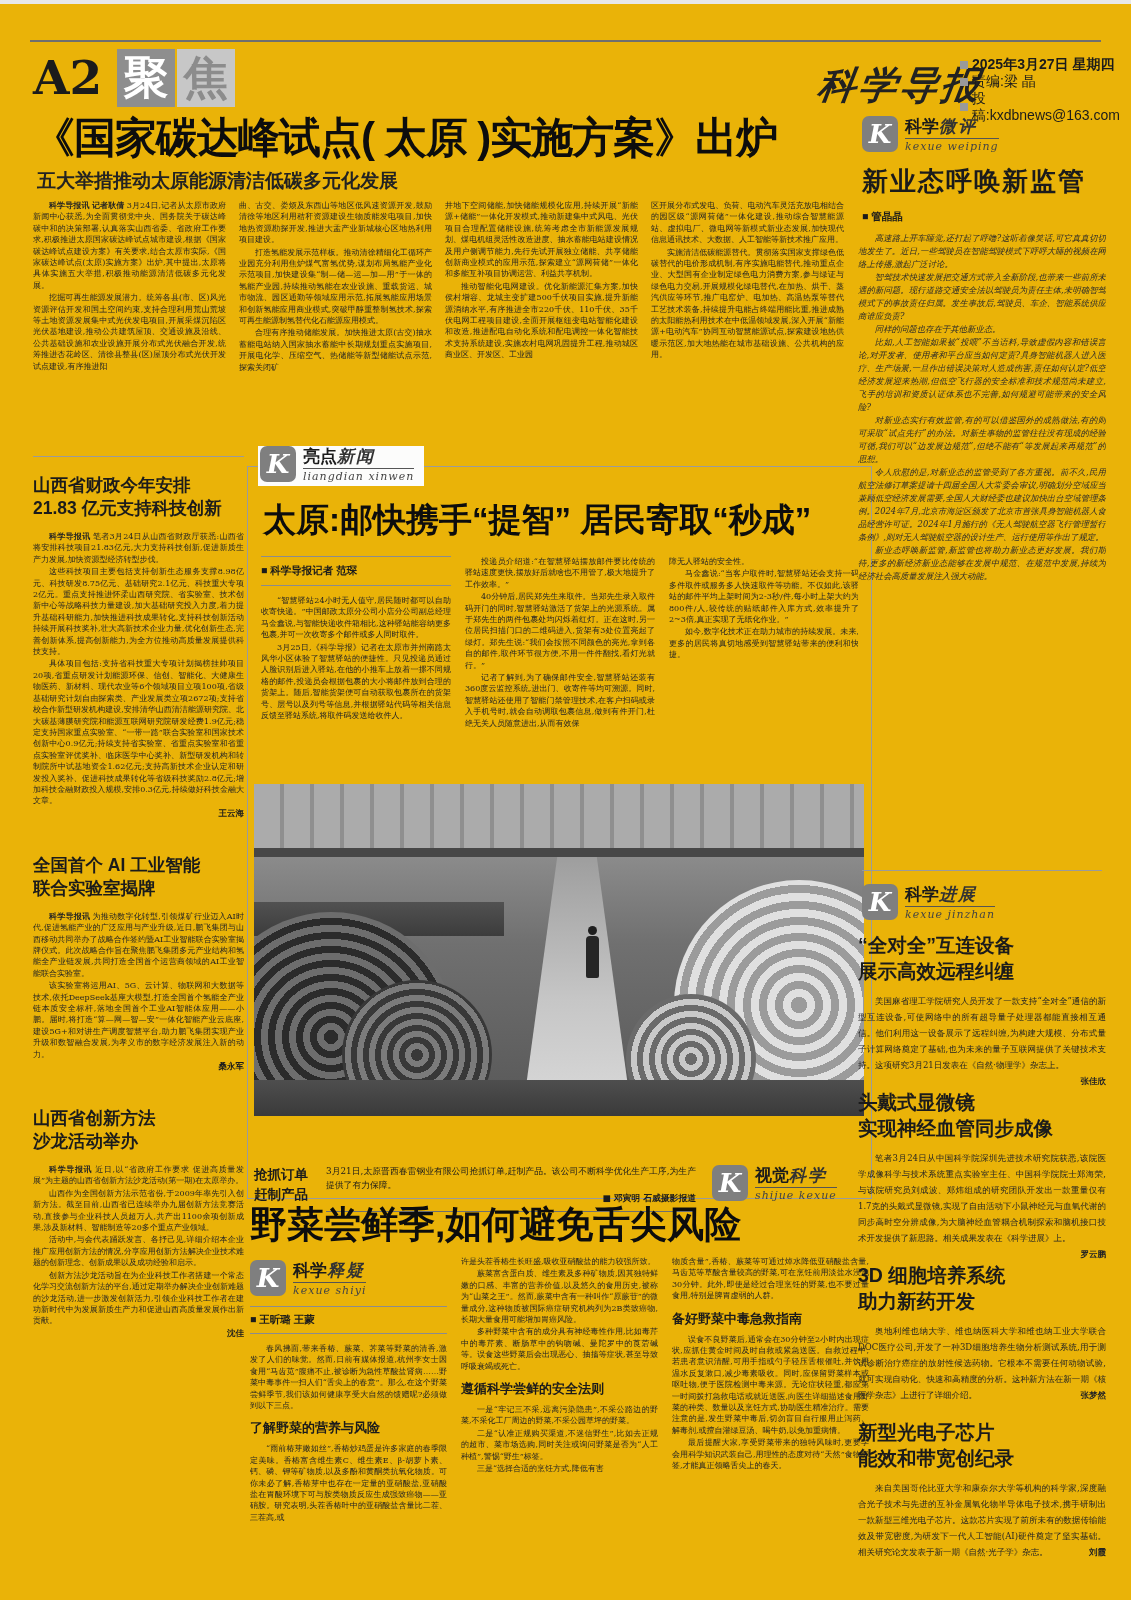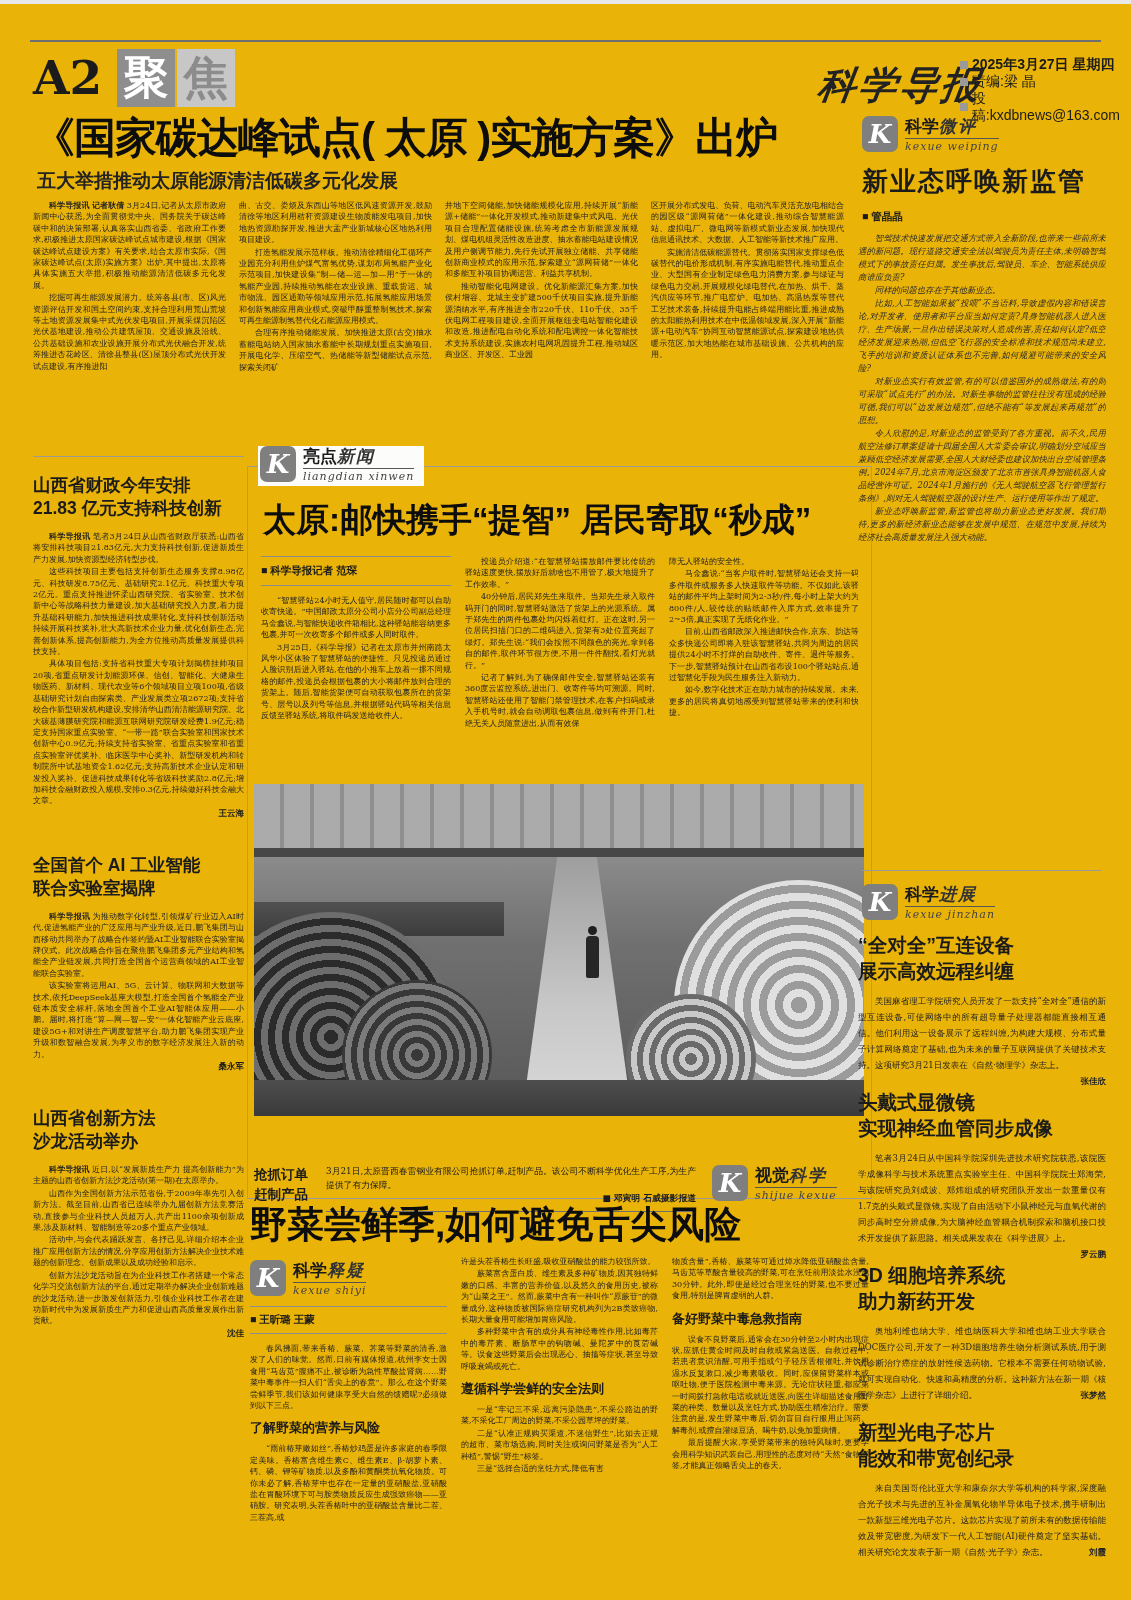--- a/index.html
+++ b/index.html
@@ -168,21 +168,21 @@
       <p class="authline">王云海</p>
     </div>
     <div class="la">
       <h3><span>全国首个 AI 工业智能</span><br><span>联合实验室揭牌</span></h3>
       <p class="t"><span class="lead">科学导报讯 </span><span>为推动数字化转型,引领煤矿行业迈入AI时代,促进氢能产业的广泛应用与产业升级,近日,鹏飞集团与山西移动共同举办了战略合作签约暨AI工业智能联合实验室揭牌仪式。此次战略合作旨在聚焦鹏飞集团多元产业结构和氢能全产业链发展,共同打造全国首个运营商领域的AI工业智能联合实验室。</span></p>
       <p class="t">该实验室将运用AI、5G、云计算、物联网和大数据等技术,依托DeepSeek基座大模型,打造全国首个氢能全产业链本质安全标杆,落地全国首个工业AI智能体应用——小鹏。届时,将打造“算—网—智—安”一体化智能产业云底座,建设5G+和对讲生产调度智慧平台,助力鹏飞集团实现产业升级和数智融合发展,为孝义市的数字经济发展注入新的动力。</p>
       <p class="authline">桑永军</p>
     </div>
     <div class="la">
       <h3><span>山西省创新方法</span><br><span>沙龙活动举办</span></h3>
-      <p class="t"><span class="lead">科学导报讯 </span><span>近日,以“发展新质生产力 提高创新能力”为主题的山西省创新方法沙龙活动(第一期)在太原举办。</span></p>
+      <p class="t"><span class="lead">科学导报讯 </span><span>近日,以“省政府工作要求 促进高质量发展”为主题的山西省创新方法沙龙活动(第一期)在太原举办。</span></p>
       <p class="t">山西作为全国创新方法示范省份,于2009年率先引入创新方法。截至目前,山西省已连续举办九届创新方法竞赛活动,直接参与企业科技人员超万人,共产出1100余项创新成果,涉及新材料、智能制造等20多个重点产业领域。</p>
       <p class="t">活动中,与会代表踊跃发言、各抒己见,详细介绍本企业推广应用创新方法的情况,分享应用创新方法解决企业技术难题的创新理念、创新成果以及成功经验和启示。</p>
       <p class="t">创新方法沙龙活动旨在为企业科技工作者搭建一个常态化学习交流创新方法的平台,通过定期举办解决企业创新难题的沙龙活动,进一步激发创新活力,引领企业科技工作者在建功新时代中为发展新质生产力和促进山西高质量发展作出新贡献。</p>
       <p class="authline">沈佳</p>
     </div>
   </div>
 
   <div class="abs hlbox"></div>
   <div class="abs hl-logo klogo">
     <div class="kbox">K</div>
@@ -199,21 +199,20 @@
       <p class="t">3月25日,《科学导报》记者在太原市并州南路太风华小区体验了智慧驿站的便捷性。只见投递员通过人脸识别后进入驿站,在他的小推车上放着一摞不同规格的邮件,投递员会根据包裹的大小将邮件放到合理的货架上。随后,智能货架便可自动获取包裹所在的货架号、层号以及列号等信息,并根据驿站代码等相关信息反馈至驿站系统,将取件码发送给收件人。</p>
     </div>
     <div class="hcol">
       <p class="t">投递员介绍道:“在智慧驿站摆放邮件要比传统的驿站速度更快,摆放好后就啥也不用管了,极大地提升了工作效率。”</p>
       <p class="t">40分钟后,居民郑先生来取件。当郑先生录入取件码开门的同时,智慧驿站激活了货架上的光源系统。属于郑先生的两件包裹处均闪烁着红灯。正在这时,另一位居民扫描门口的二维码进入,货架有3处位置亮起了绿灯。郑先生说:“我们会按照不同颜色的亮光,拿到各自的邮件,取件环节很方便,不用一件件翻找,看灯光就行。”</p>
       <p class="t">记者了解到,为了确保邮件安全,智慧驿站还装有360度云监控系统,进出门、收寄件等均可溯源。同时,智慧驿站还使用了智能门禁管理技术,在客户扫码或录入手机号时,就会自动调取包裹信息,做到有件开门,杜绝无关人员随意进出,从而有效保</p>
     </div>
     <div class="hcol">
       <p class="t noind">障无人驿站的安全性。</p>
       <p class="t">马金鑫说:“当客户取件时,智慧驿站还会支持一码多件取件或服务多人快速取件等功能。不仅如此,该驿站的邮件平均上架时间为2-3秒/件,每小时上架大约为800件/人,较传统的贴纸邮件入库方式,效率提升了2~3倍,真正实现了无纸化作业。”</p>
-      <p class="t">目前,山西省邮政深入推进邮快合作,京东、韵达等众多快递公司即将入驻该智慧驿站,共同为周边的居民提供24小时不打烊的自助收件、寄件、退件等服务。下一步,智慧驿站预计在山西省布设100个驿站站点,通过智慧化手段为民生服务注入新动力。</p>
       <p class="t">如今,数字化技术正在助力城市的持续发展。未来,更多的居民将真切地感受到智慧驿站带来的便利和快捷。</p>
     </div>
   </div>
 
   <div class="abs photo">
     <div class="ph ph-ceiling"></div>
     <div class="ph ph-beam"></div>
     <div class="ph ph-mach"></div>
     <div class="ph ph-aisle"></div>
     <div class="ph coil coil-l"></div>
@@ -277,20 +276,21 @@
   <div class="abs sr-logo klogo">
     <div class="kbox">K</div>
     <div class="klab">
       <div class="l1"><span class="b">科学</span><span class="s">微评</span></div>
       <div class="l2">kexue weiping</div>
     </div>
   </div>
   <div class="abs sr-head">新业态呼唤新监管</div>
   <div class="abs sr-byline">■ 管晶晶</div>
   <div class="abs sr-body">
+    <p class="it">高速路上开车睡觉,还打起了呼噜?这听着像笑话,可它真真切切地发生了。近日,一些驾驶员在智能驾驶模式下呼呼大睡的视频在网络上传播,激起广泛讨论。</p>
     <p class="it">智驾技术快速发展把交通方式带入全新阶段,也带来一些前所未遇的新问题。现行道路交通安全法以驾驶员为责任主体,未明确智驾模式下的事故责任归属。发生事故后,驾驶员、车企、智能系统供应商谁应负责?</p>
     <p class="it">同样的问题也存在于其他新业态。</p>
     <p class="it">比如,人工智能如果被“投喂”不当语料,导致虚假内容和错误言论,对开发者、使用者和平台应当如何定责?具身智能机器人进入医疗、生产场景,一旦作出错误决策对人造成伤害,责任如何认定?低空经济发展迎来热潮,但低空飞行器的安全标准和技术规范尚未建立,飞手的培训和资质认证体系也不完善,如何规避可能带来的安全风险?</p>
     <p class="it">对新业态实行有效监管,有的可以借鉴国外的成熟做法,有的则可采取“试点先行”的办法。对新生事物的监管往往没有现成的经验可循,我们可以“边发展边规范”,但绝不能有“等发展起来再规范”的思想。</p>
     <p class="it">令人欣慰的是,对新业态的监管受到了各方重视。前不久,民用航空法修订草案提请十四届全国人大常委会审议,明确划分空域应当兼顾低空经济发展需要,全国人大财经委也建议加快出台空域管理条例。2024年7月,北京市海淀区颁发了北京市首张具身智能机器人食品经营许可证。2024年1月施行的《无人驾驶航空器飞行管理暂行条例》,则对无人驾驶航空器的设计生产、运行使用等作出了规定。</p>
     <p class="it">新业态呼唤新监管,新监管也将助力新业态更好发展。我们期待,更多的新经济新业态能够在发展中规范、在规范中发展,持续为经济社会高质量发展注入强大动能。</p>
   </div>
   <div class="abs sr-rule"></div>
 
   <div class="abs sp-logo klogo">

